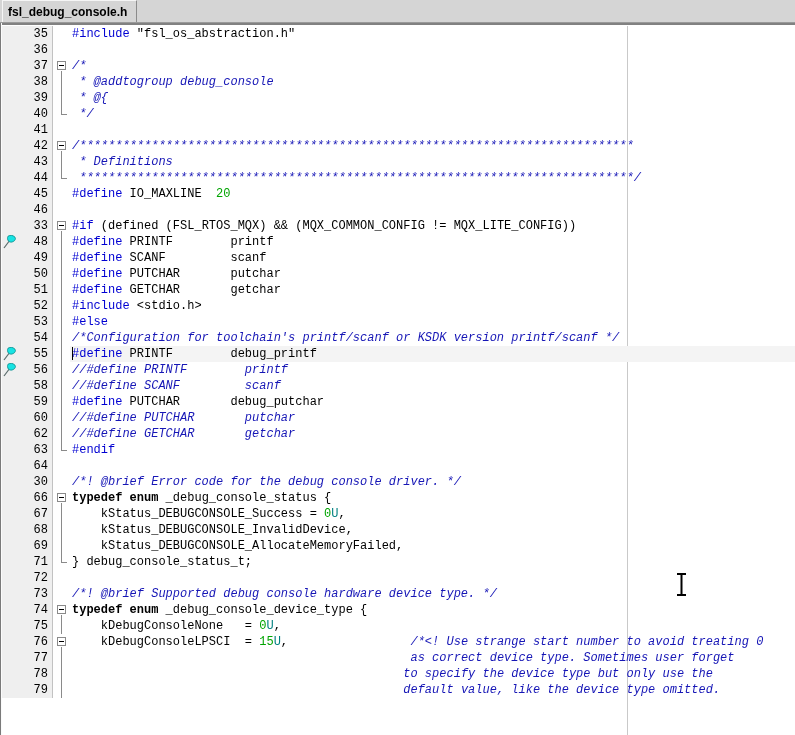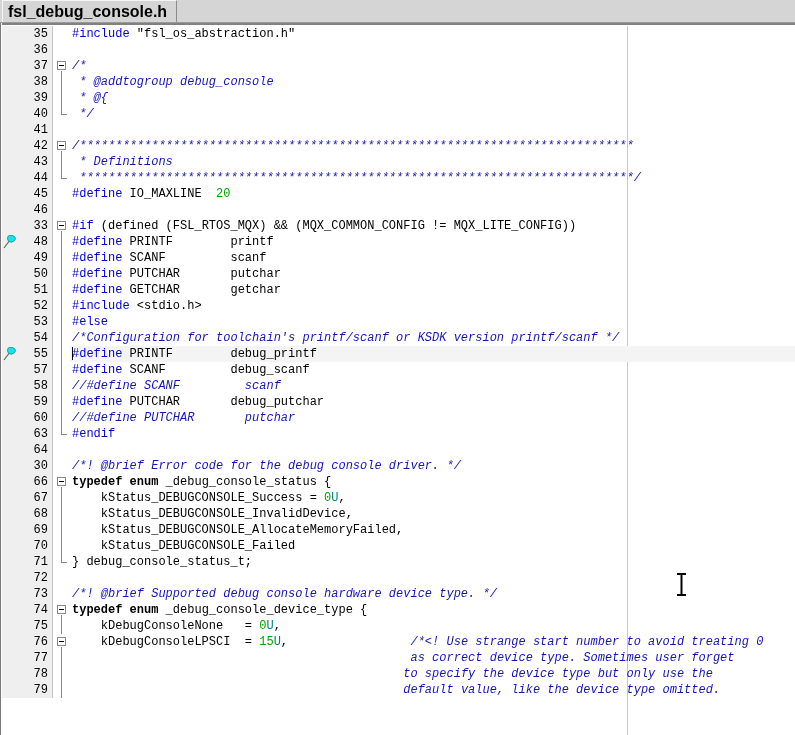--- a/index.html
+++ b/index.html
@@ -11,21 +11,21 @@
   .tab-bar{
     height:22px;background:var(--tabbar_bg);
     border-bottom:1px solid #9a9a9a;
     padding-left:2px;display:flex;align-items:stretch;
     font-family:"Liberation Sans","DejaVu Sans",sans-serif;
   }
   .tab{
     display:flex;align-items:center;
     padding:0 9px 0 5px;background:var(--tabbar_bg);
     border-right:1px solid #8b8b8b;border-left:1px solid #f5f5f5;border-top:1px solid #f5f5f5;
-    font-weight:bold;font-size:16px;color:#000;cursor:default;
+    font-weight:bold;font-size:12px;color:#000;cursor:default;
   }
   .editor{
     position:absolute;top:23px;left:2px;right:0;bottom:0;
     border-top:2px solid #818181;
     background:#ffffff;
   }
   #lines{
     position:absolute;top:1px;left:0;right:0;bottom:0;
     background-image:linear-gradient(to right,
       transparent 625px, var(--margin_guide) 625px, var(--margin_guide) 626px, transparent 626px);
@@ -247,26 +247,31 @@
               <path d="M5,1.2 C7.5,-0.3 10,0.2 12,2.2 C13,3.6 12.2,5.6 10.2,6.6 C8.2,7.6 6.4,7.1 5.4,6 C4.4,4.9 4.2,2.6 5,1.2 Z" fill="#17e3e3" stroke="#0a8a8a" stroke-width="0.8"></path>
             </svg>
           </span>
           <span class="num-cell">55</span>
           <span class="fold-cell">
             <span class="fold-line full"></span>
           </span>
           <span class="code-cell"><span class="caret"></span><span class="seg-pp">#define</span><span class="seg-t"> PRINTF        debug_printf</span></span>
         </div>
         <div class="line-row">
-          <span class="flag-cell"></span>
-          <span class="num-cell">57</span>
-          <span class="fold-cell">
-            <span class="fold-line full"></span>
-          </span>
-          <span class="code-cell"><span class="seg-pp">#define</span><span class="seg-t"> SCANF         debug_scanf</span></span>
+          <span class="flag-cell">
+            <svg width="14" height="14" viewBox="0 0 14 14">
+              <line x1="1" y1="13" x2="10" y2="1" stroke="#5c6d6d" stroke-width="1.2"></line>
+              <path d="M5,1.2 C7.5,-0.3 10,0.2 12,2.2 C13,3.6 12.2,5.6 10.2,6.6 C8.2,7.6 6.4,7.1 5.4,6 C4.4,4.9 4.2,2.6 5,1.2 Z" fill="#17e3e3" stroke="#0a8a8a" stroke-width="0.8"></path>
+            </svg>
+          </span>
+          <span class="num-cell">56</span>
+          <span class="fold-cell">
+            <span class="fold-line full"></span>
+          </span>
+          <span class="code-cell"><span class="seg-c">//#define PRINTF        printf</span></span>
         </div>
         <div class="line-row">
           <span class="flag-cell"></span>
           <span class="num-cell">58</span>
           <span class="fold-cell">
             <span class="fold-line full"></span>
           </span>
           <span class="code-cell"><span class="seg-c">//#define SCANF         scanf</span></span>
         </div>
         <div class="line-row">
@@ -277,20 +282,28 @@
           </span>
           <span class="code-cell"><span class="seg-pp">#define</span><span class="seg-t"> PUTCHAR       debug_putchar</span></span>
         </div>
         <div class="line-row">
           <span class="flag-cell"></span>
           <span class="num-cell">60</span>
           <span class="fold-cell">
             <span class="fold-line full"></span>
           </span>
           <span class="code-cell"><span class="seg-c">//#define PUTCHAR       putchar</span></span>
+        </div>
+        <div class="line-row">
+          <span class="flag-cell"></span>
+          <span class="num-cell">62</span>
+          <span class="fold-cell">
+            <span class="fold-line full"></span>
+          </span>
+          <span class="code-cell"><span class="seg-c">//#define GETCHAR       getchar</span></span>
         </div>
         <div class="line-row">
           <span class="flag-cell"></span>
           <span class="num-cell">63</span>
           <span class="fold-cell">
             <span class="fold-line top"></span>
             <span class="fold-stub"></span>
           </span>
           <span class="code-cell"><span class="seg-pp">#endif</span></span>
         </div>
@@ -331,28 +344,20 @@
           </span>
           <span class="code-cell"><span class="seg-t">    kStatus_DEBUGCONSOLE_InvalidDevice,</span></span>
         </div>
         <div class="line-row">
           <span class="flag-cell"></span>
           <span class="num-cell">69</span>
           <span class="fold-cell">
             <span class="fold-line full"></span>
           </span>
           <span class="code-cell"><span class="seg-t">    kStatus_DEBUGCONSOLE_AllocateMemoryFailed,</span></span>
-        </div>
-        <div class="line-row">
-          <span class="flag-cell"></span>
-          <span class="num-cell">70</span>
-          <span class="fold-cell">
-            <span class="fold-line full"></span>
-          </span>
-          <span class="code-cell"><span class="seg-t">    kStatus_DEBUGCONSOLE_Failed</span></span>
         </div>
         <div class="line-row">
           <span class="flag-cell"></span>
           <span class="num-cell">71</span>
           <span class="fold-cell">
             <span class="fold-line top"></span>
             <span class="fold-stub"></span>
           </span>
           <span class="code-cell"><span class="seg-t">} debug_console_status_t;</span></span>
         </div>

